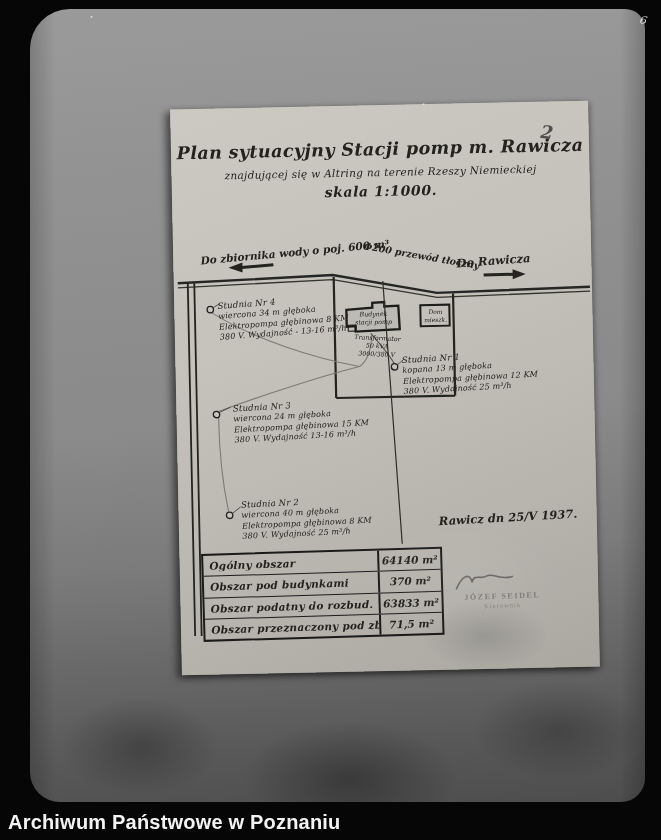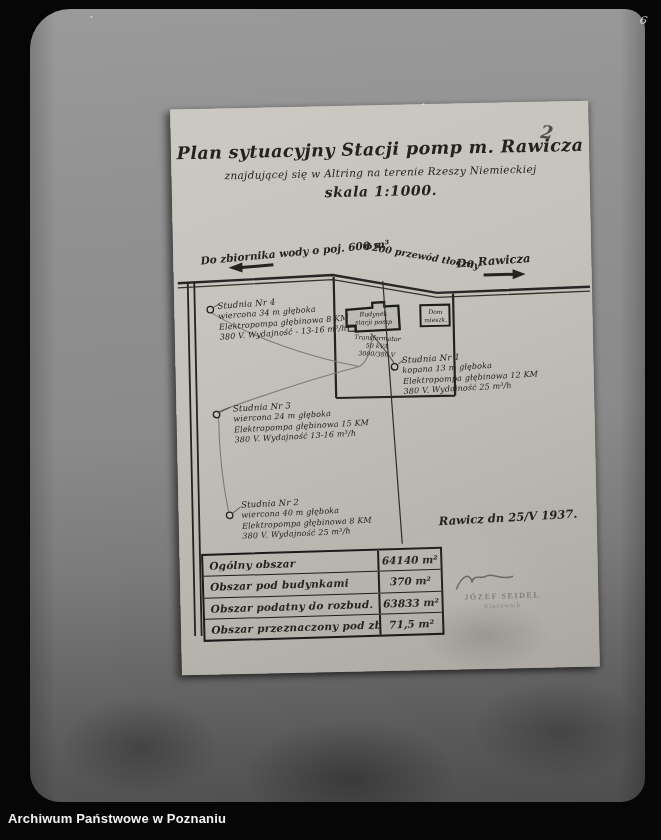--- a/index.html
+++ b/index.html
@@ -55,21 +55,21 @@
     border:2.6px solid #1b1b1b;transform:rotate(-.5deg);
     display:flex;flex-direction:column;
   }
   .area-row{flex:1;display:flex;align-items:center;border-top:1.8px solid #1b1b1b;}
   .area-row:first-child{border-top:none;}
   .area-label{flex:1;padding-left:6px;font-style:italic;font-size:10.5px;font-weight:600;letter-spacing:.2px;white-space:nowrap;overflow:hidden;}
   .area-value{width:61px;border-left:2px solid #1b1b1b;align-self:stretch;display:flex;align-items:center;justify-content:center;font-style:italic;font-size:10.5px;font-weight:600;}
   .edge-mark{position:absolute;left:640px;top:14px;color:#dedede;font-size:11px;font-style:italic;transform:rotate(14deg);}
   .footer-caption{
     position:absolute;left:8px;top:811px;
-    font-family:"Liberation Sans",sans-serif;font-weight:700;font-size:13px;color:#f3f3f3;letter-spacing:.2px;
+    font-family:"Liberation Sans",sans-serif;font-weight:700;font-size:20px;color:#f3f3f3;letter-spacing:.2px;
   }
   svg{position:absolute;left:0;top:0;}
 </style>
 </head>
 <body>
 
 <div class="plate">
 
   <div class="paper">
 

